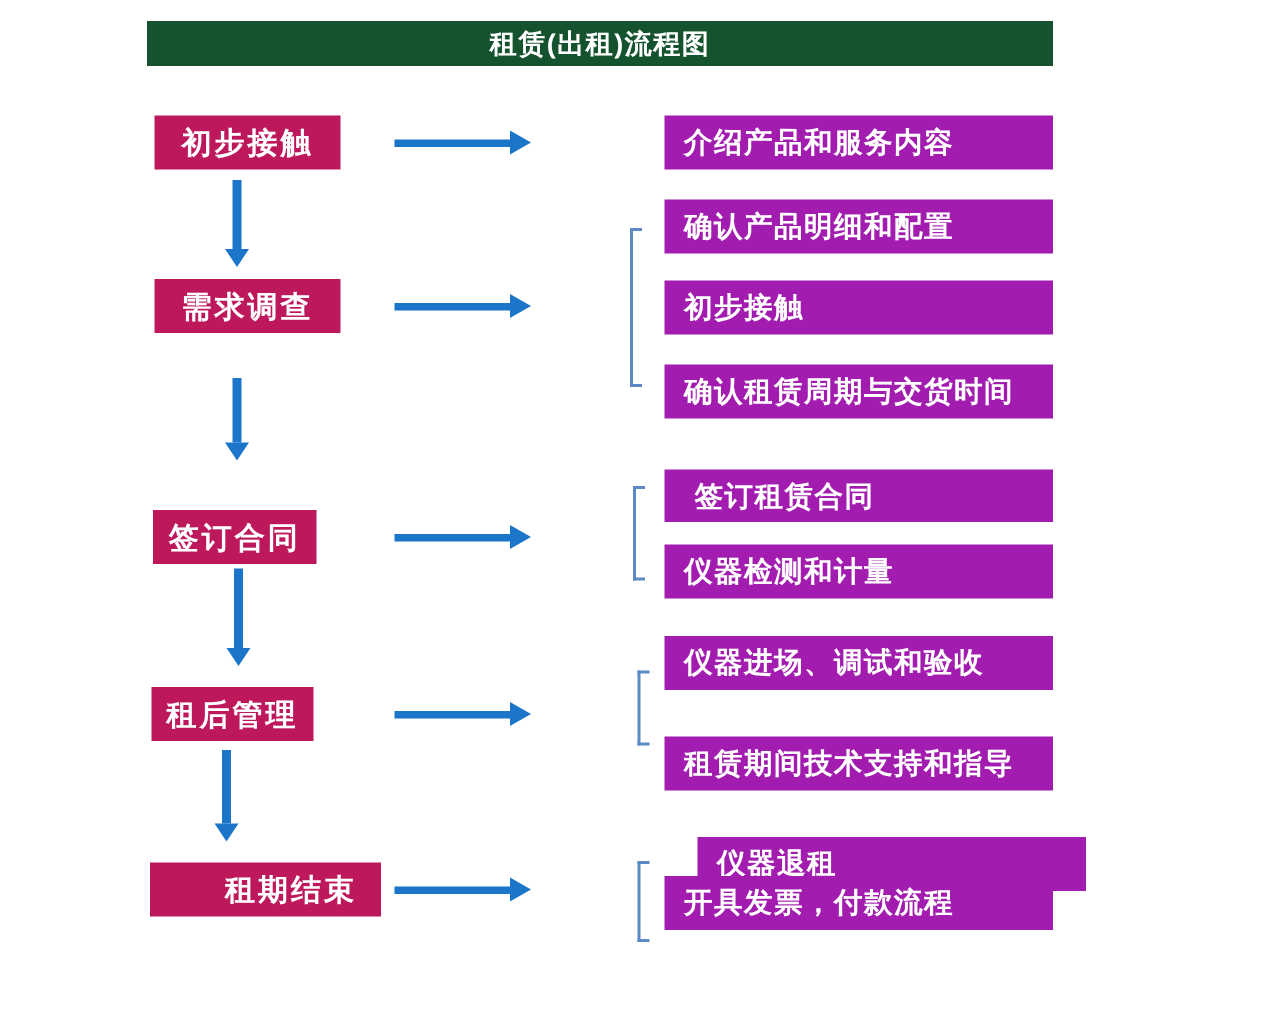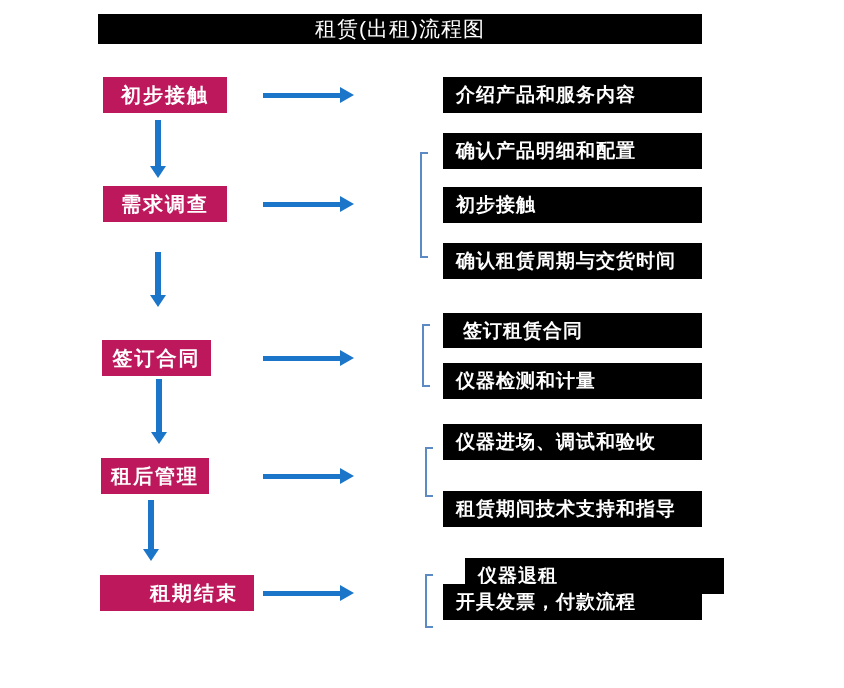--- a/index.html
+++ b/index.html
@@ -7,44 +7,44 @@
     position: relative;
     width: 844px;
     height: 688px;
     background: #ffffff;
     font-family: "Liberation Sans", sans-serif;
     overflow: hidden;
   }
   .title-bar {
     position: absolute;
     left: 98px; top: 14px; width: 604px; height: 30px;
-    background: #000000;
+    background: #14532d;
     color: #ffffff;
-    font-weight: normal;
-    font-size: 21px;
+    font-weight: bold;
+    font-size: 18px;
     line-height: 30px;
     text-align: center;
     letter-spacing: 1px;
   }
   .stage-box {
     position: absolute;
     background: #be185d;
     color: #ffffff;
     font-weight: bold;
     font-size: 20px;
     letter-spacing: 2px;
     text-align: center;
     display: flex;
     align-items: center;
     justify-content: center;
   }
   .child-box {
     position: absolute;
     left: 443px; width: 259px; height: 36px;
-    background: #000000;
+    background: #a21caf;
     color: #ffffff;
     font-weight: bold;
     font-size: 19px;
     letter-spacing: 1px;
     display: flex;
     align-items: center;
     padding-left: 13px;
     box-sizing: border-box;
   }
   

